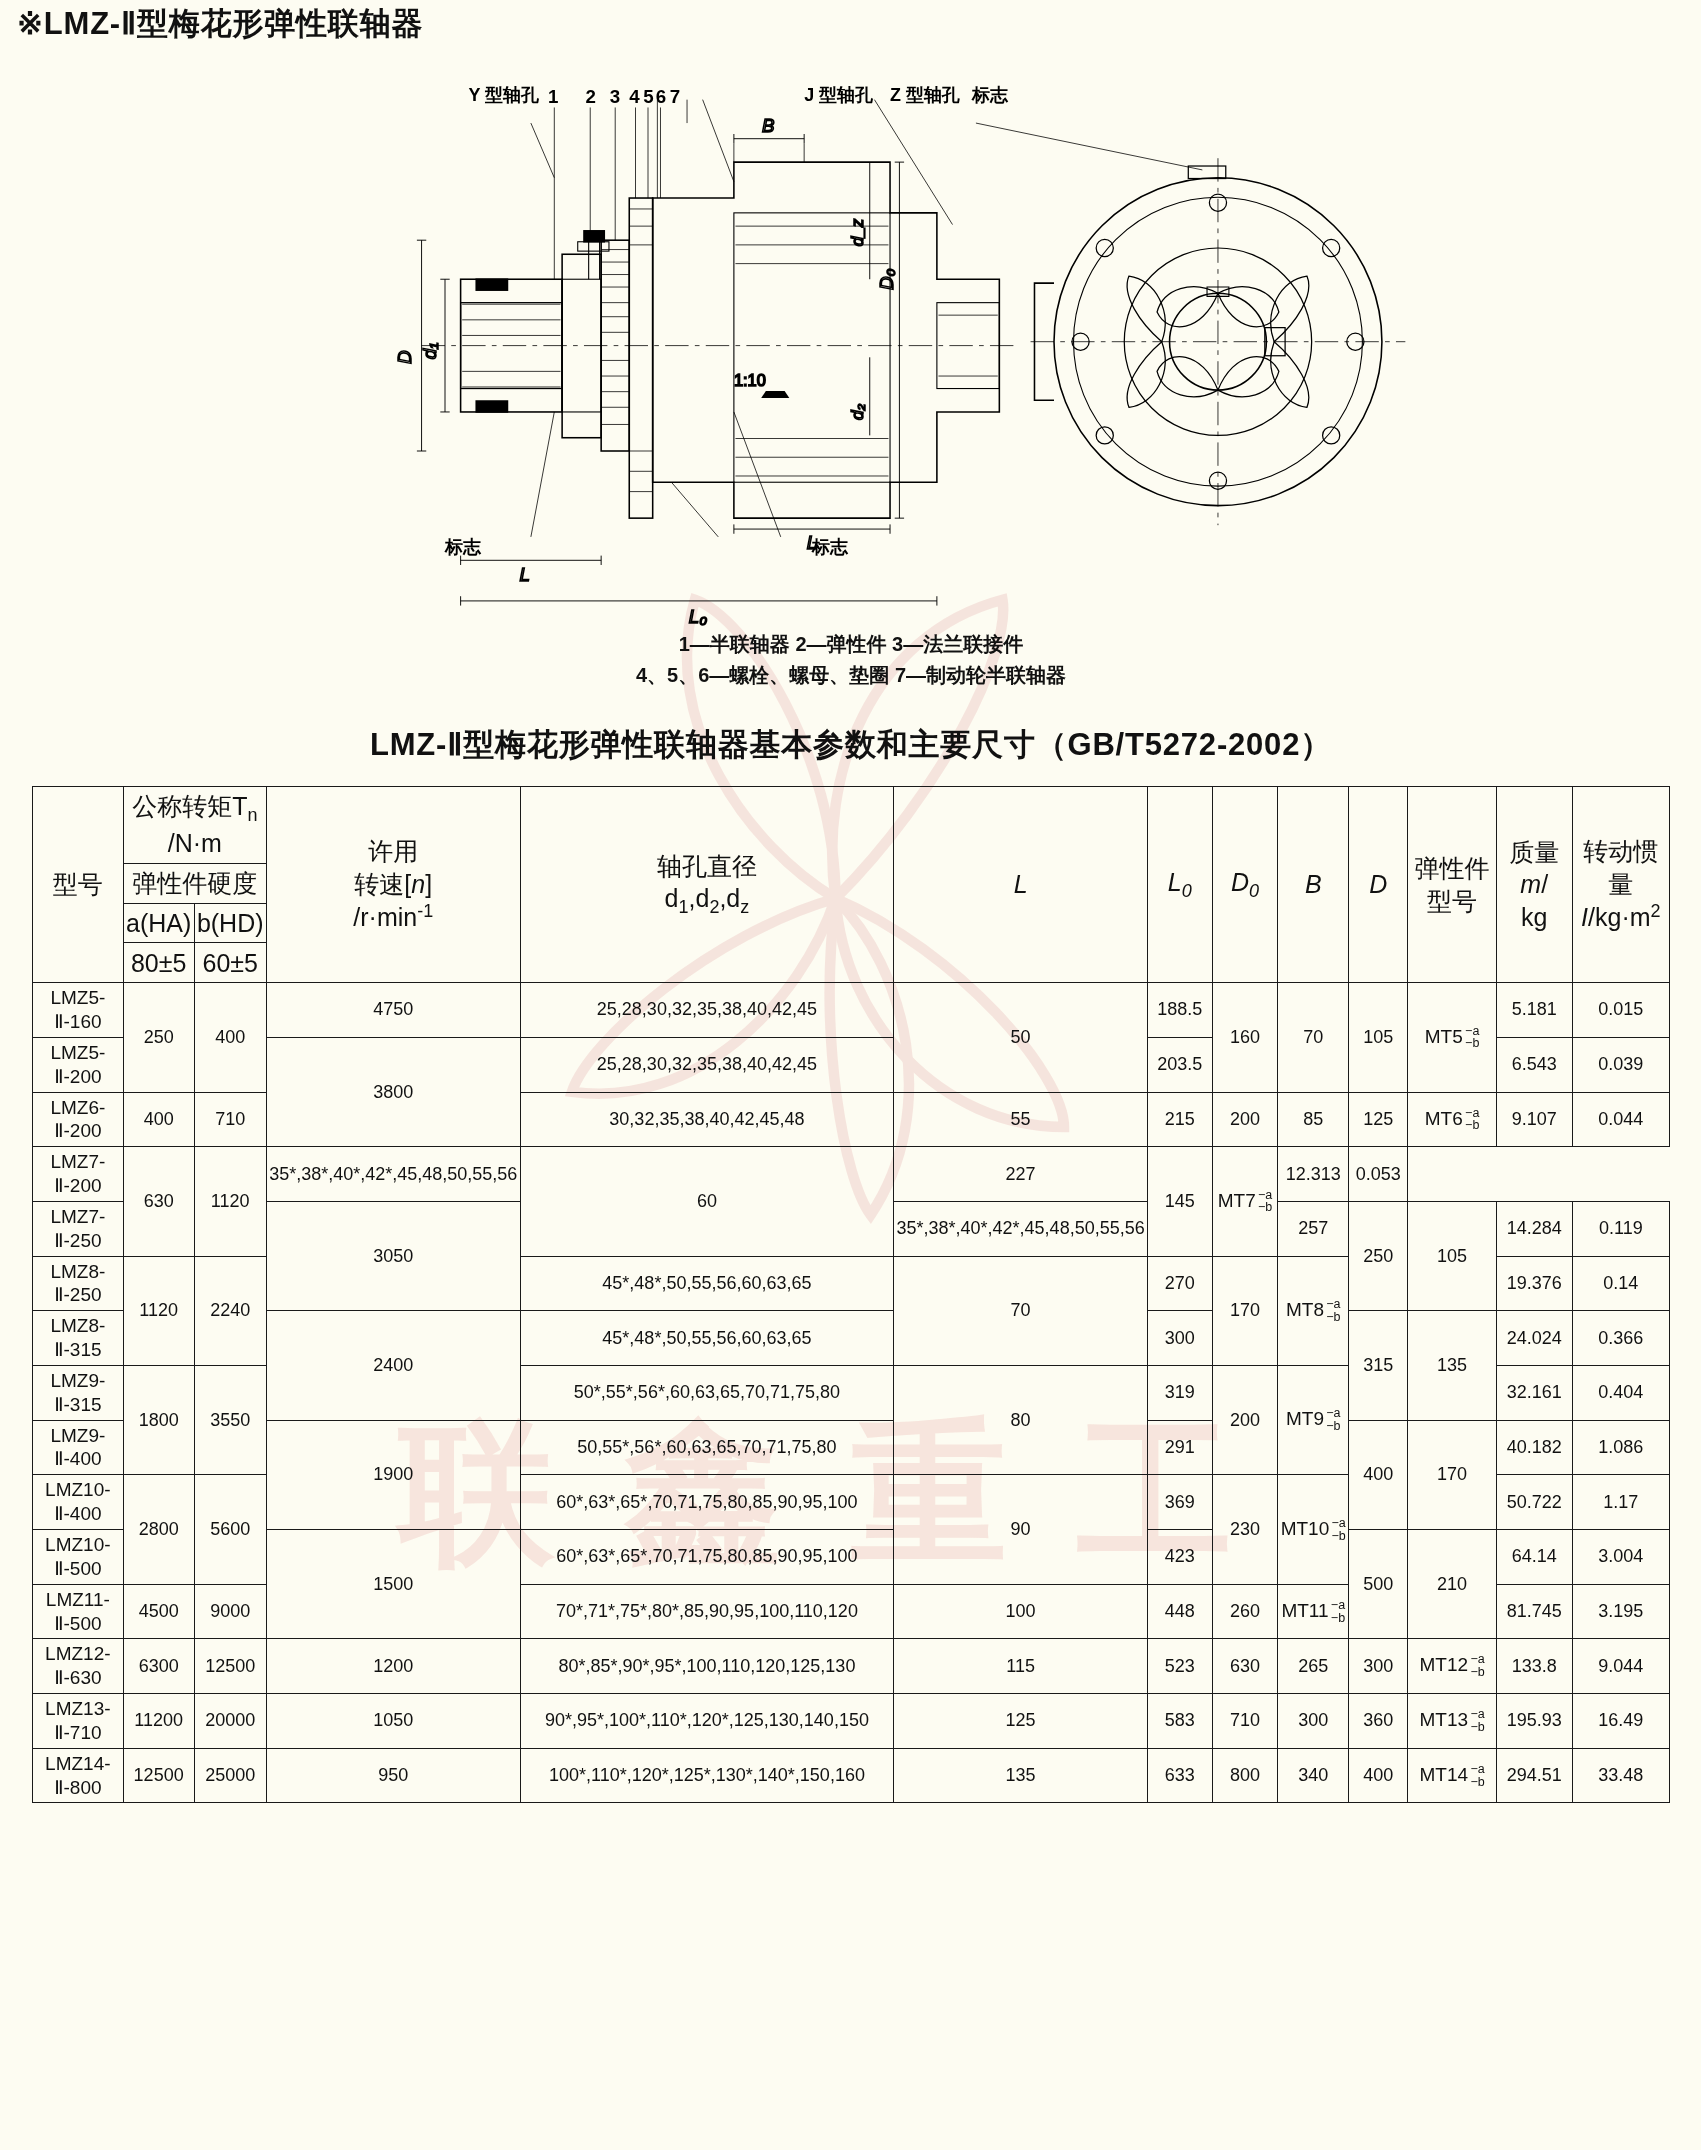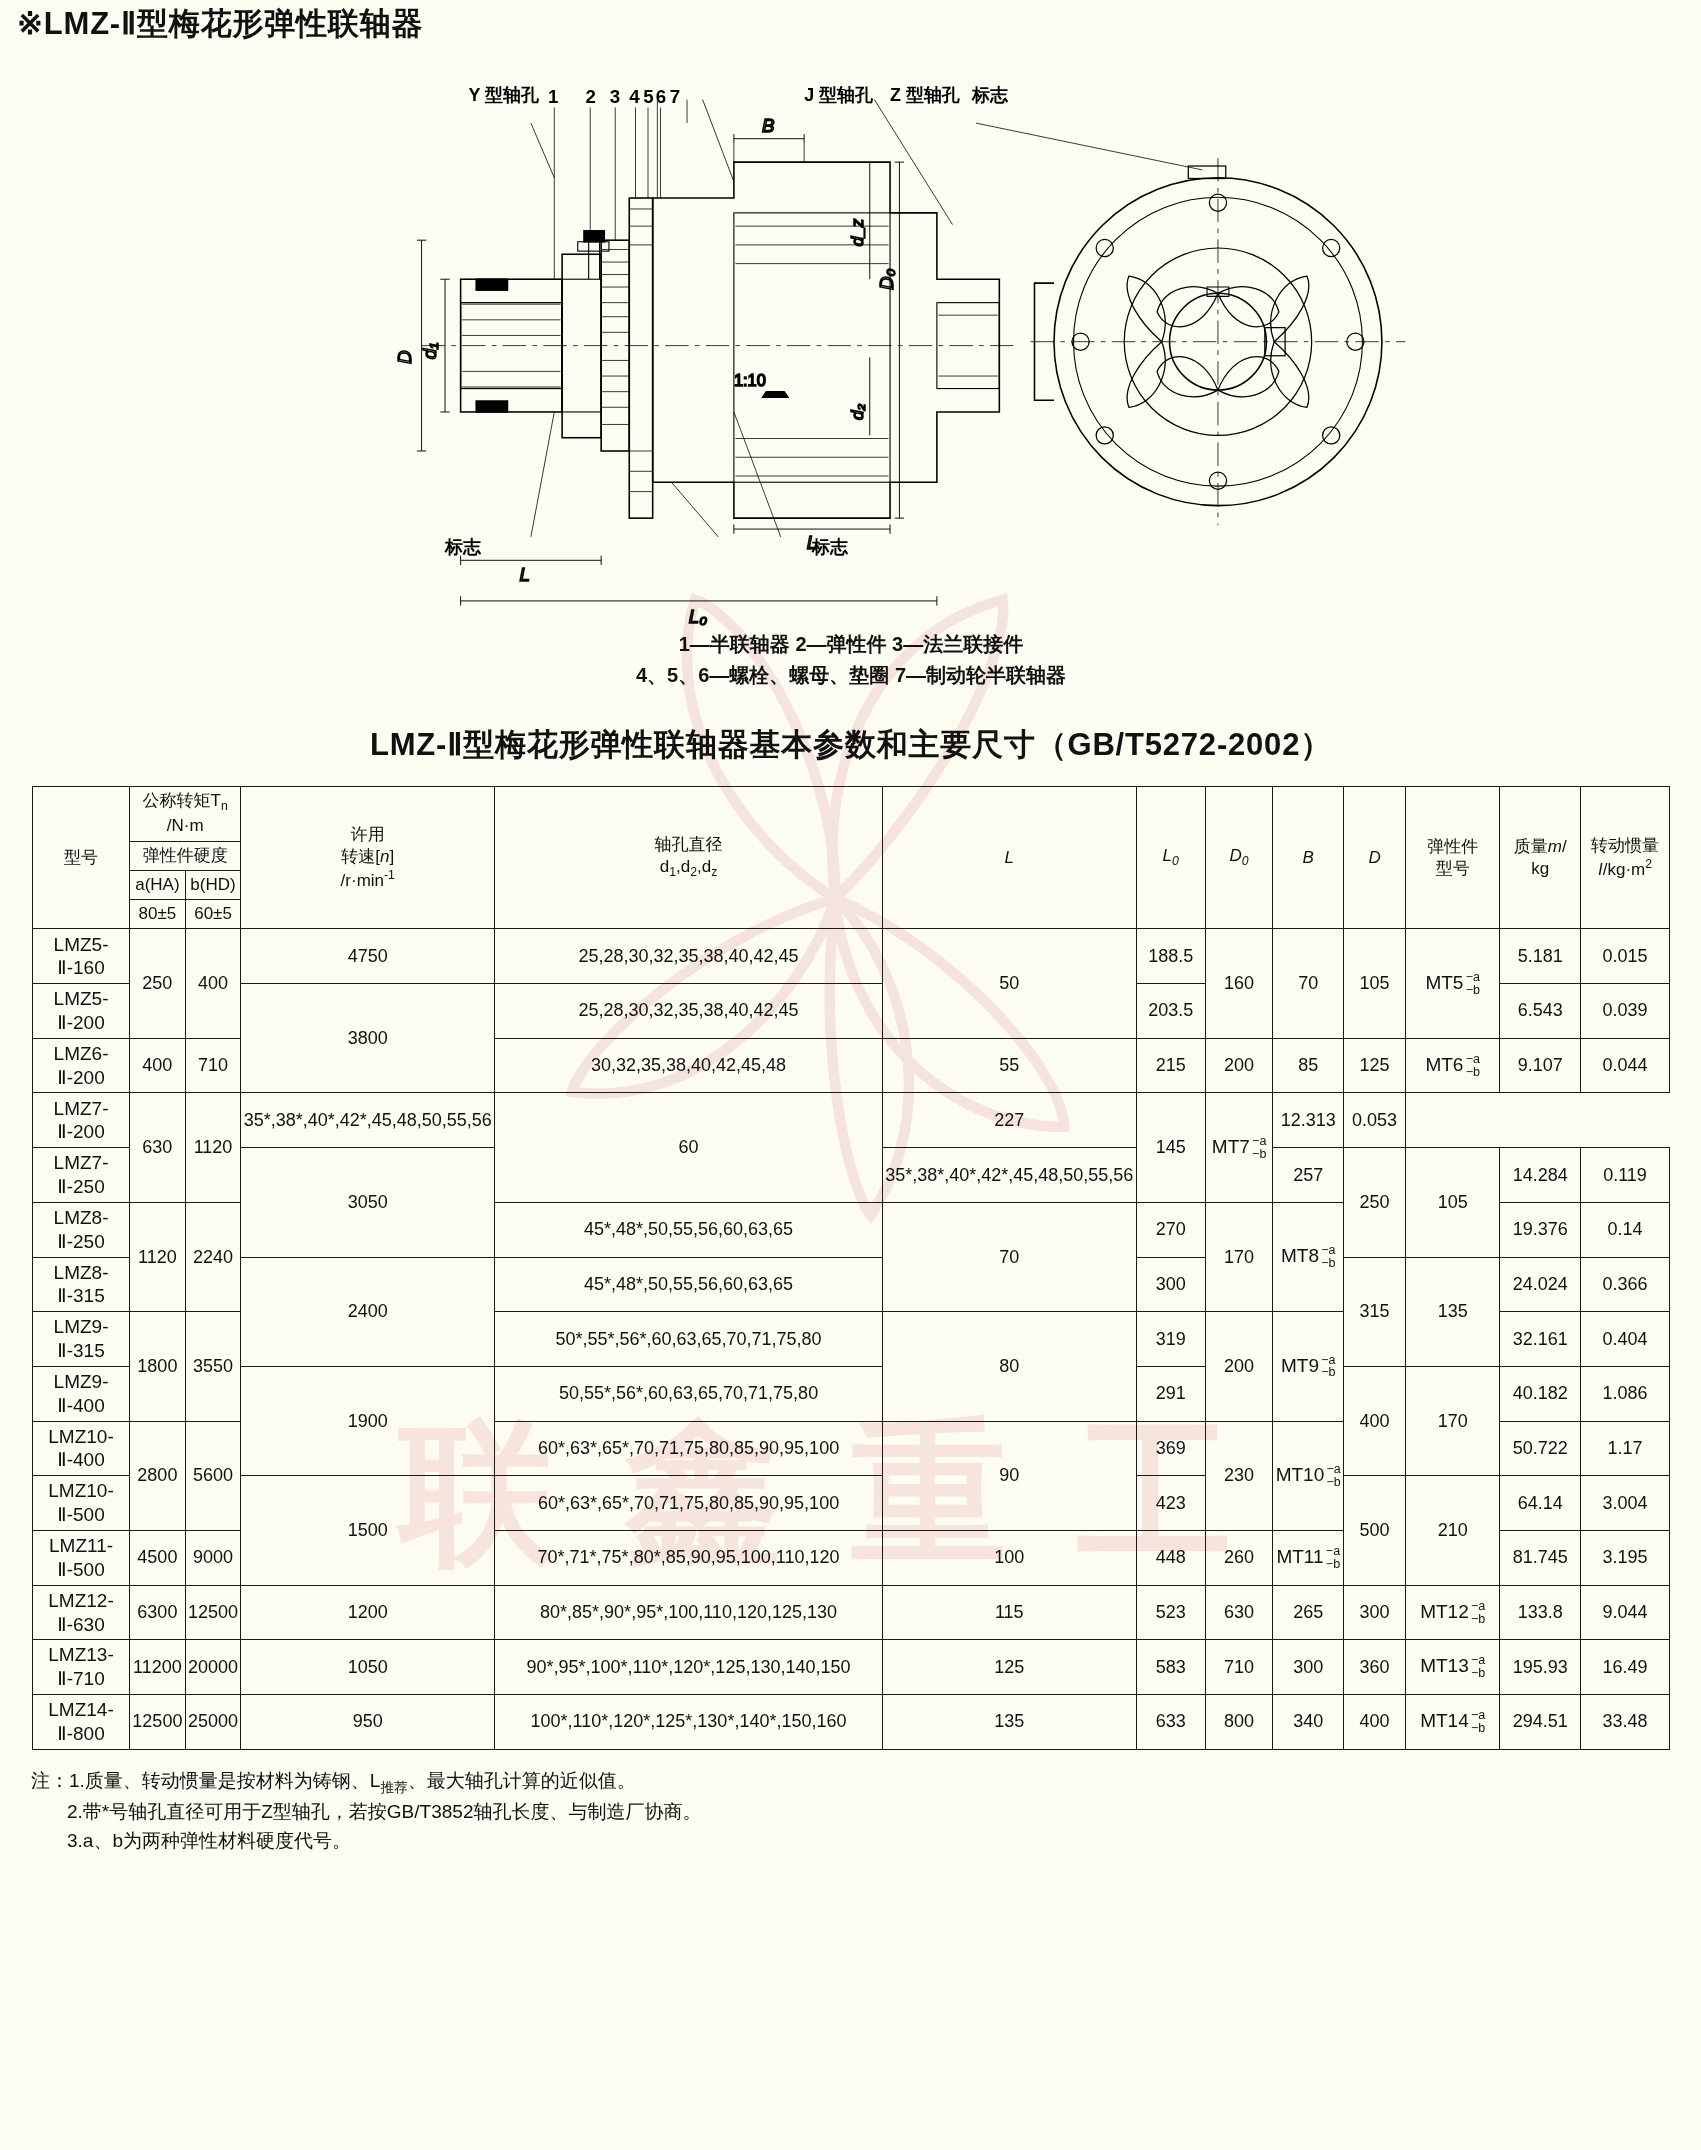--- a/index.html
+++ b/index.html
@@ -100,21 +100,21 @@
   }
   table.params td, table.params th {
     border: 1.6px solid #1a1a1a;
     text-align: center;
     vertical-align: middle;
     font-weight: normal;
     padding: 3.1px 2.3px;
     background: transparent;
   }
   table.params thead td {
-    font-size: 17px;
+    font-size: 25px;
     line-height: 1.3;
     margin-top: 44px;
   }
   .cell-model { font-size: 19px; line-height: 1.25; white-space: nowrap;}
   .bore { font-size: 18px; letter-spacing: 0px; }
   sub { font-size: 0.72em; }
   sup { font-size: 0.72em; }
   .mt {
     white-space: nowrap;
     font-size: 19px;
@@ -618,20 +618,15 @@
           <td>800</td>
           <td>340</td>
           <td>400</td>
           <td class="mt">MT14<span class="ab">−a<br>−b</span></td>
           <td>294.51</td>
           <td>33.48</td>
         </tr>
       </tbody>
   </table>
 
-  <div class="notes">
-    <div class="n-line">注：1.质量、转动惯量是按材料为铸钢、L<sub>推荐</sub>、最大轴孔计算的近似值。</div>
-    <div class="n-line indent">2.带*号轴孔直径可用于Z型轴孔，若按GB/T3852轴孔长度、与制造厂协商。</div>
-    <div class="n-line indent">3.a、b为两种弹性材料硬度代号。</div>
-  </div>
 
 </div>
 
 
 </body></html>

